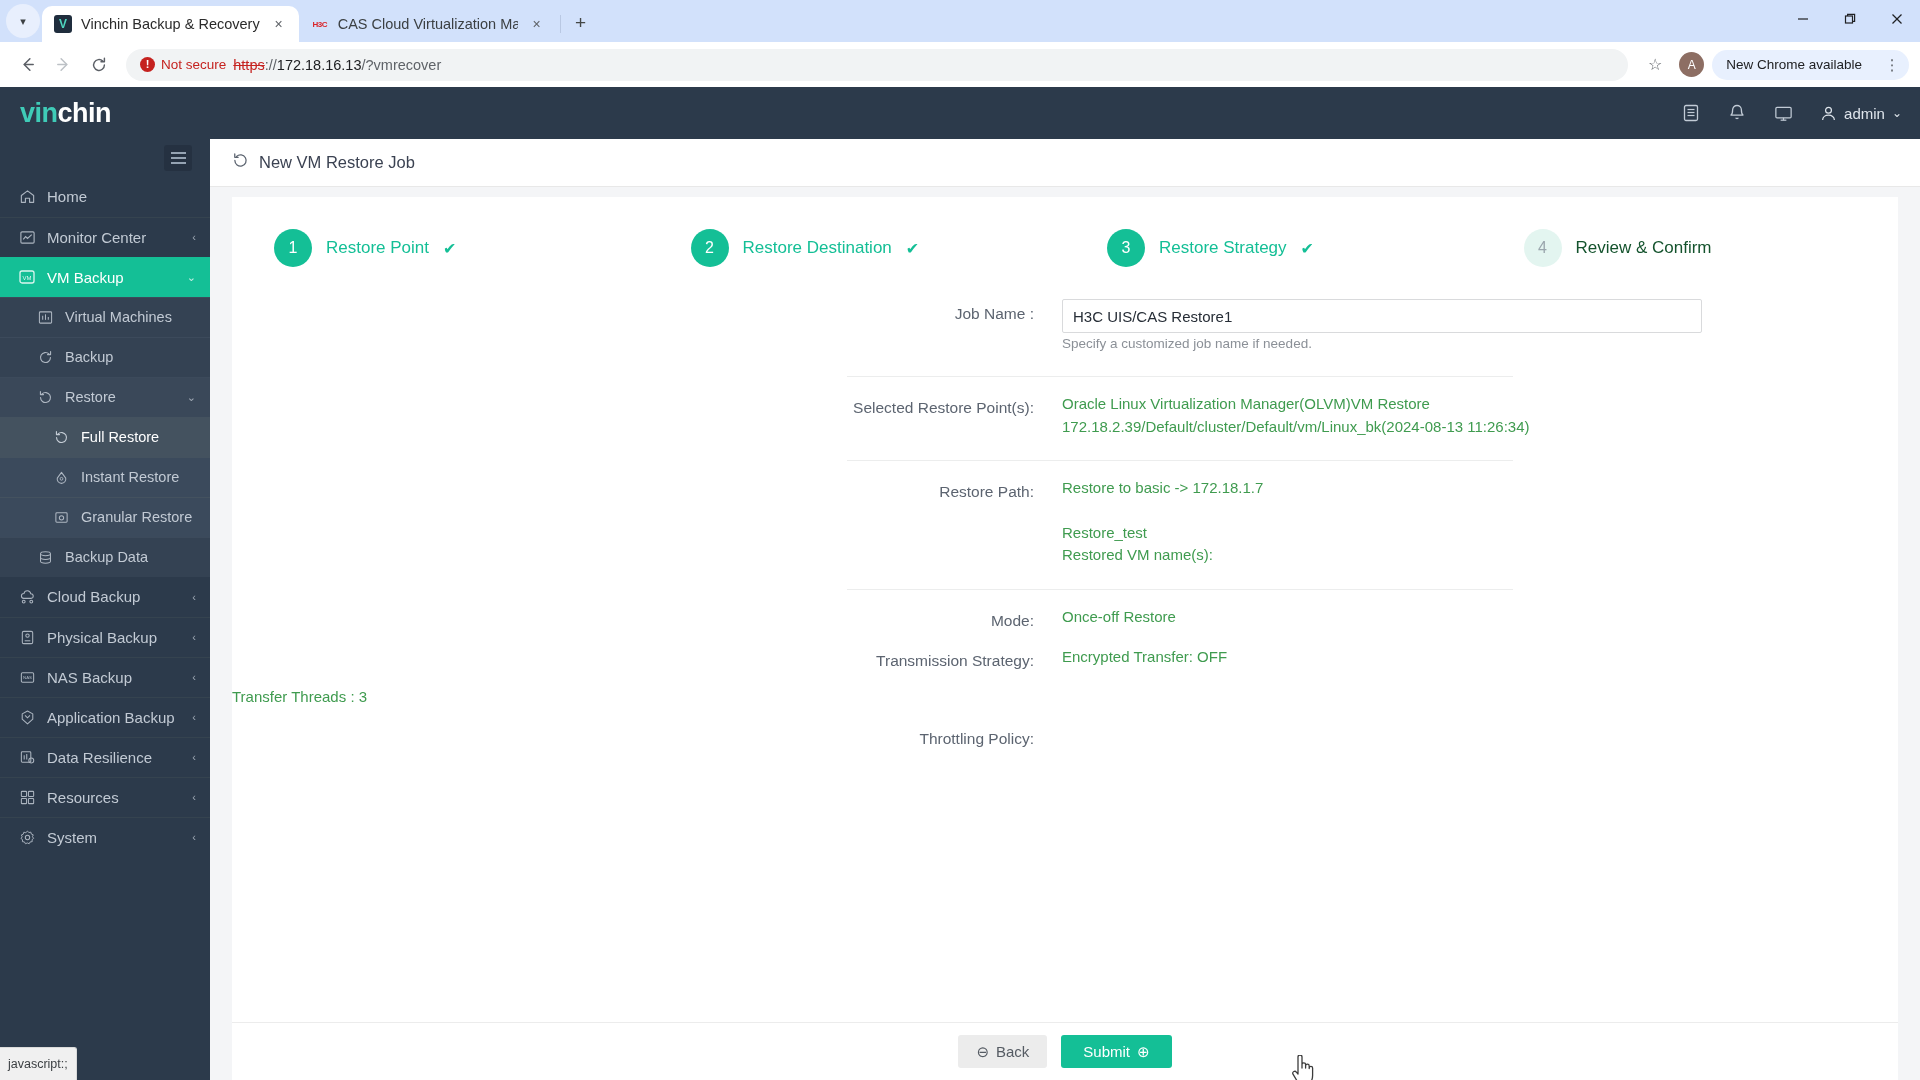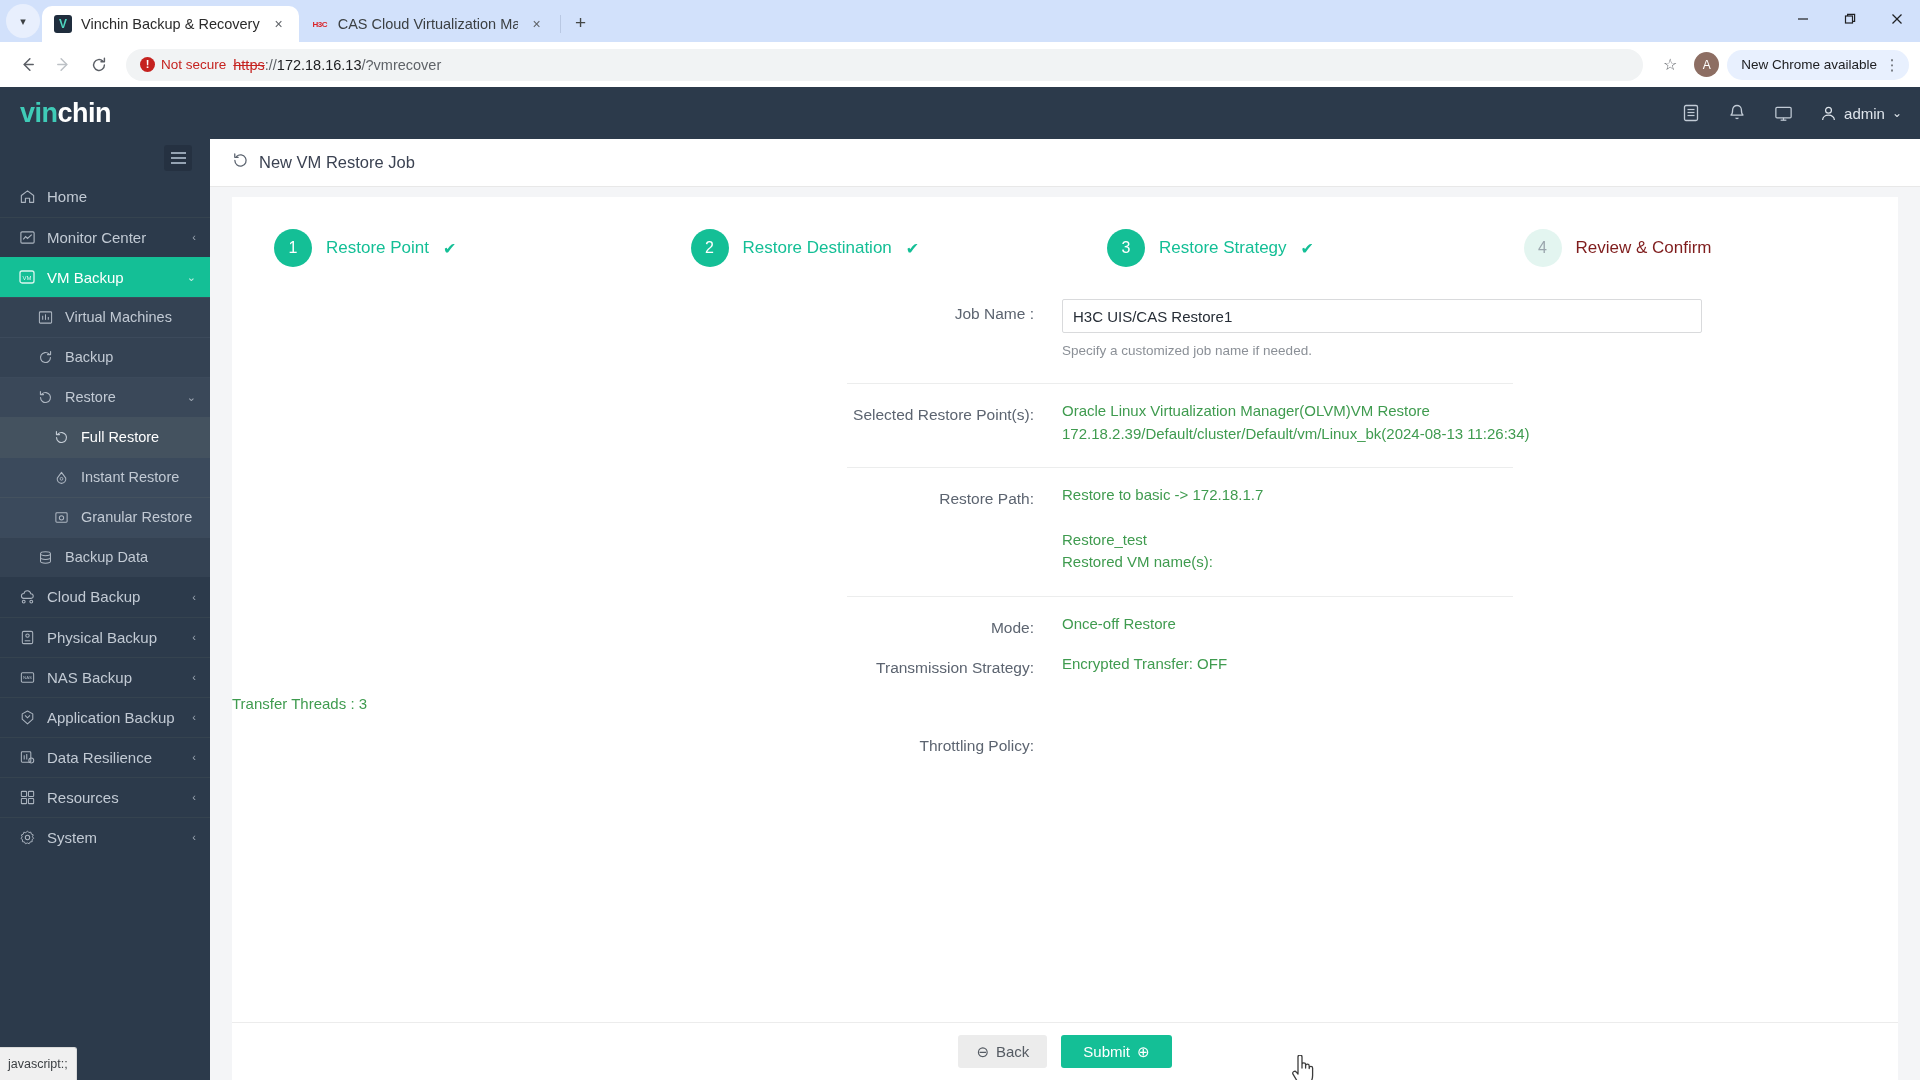--- a/index.html
+++ b/index.html
@@ -91,21 +91,21 @@
     align-items: center; justify-content: center;
     font-size: 16px; color: #5f6368;
   }
   .avatar-circle {
     width: 25px; height: 25px; border-radius: 50%; background: #8d6e63;
     color: #fff; font-size: 12px; display: flex; align-items: center;
     justify-content: center; margin: 0 4px;
   }
   .chrome-update-pill {
     height: 30px; background: #e8f0fe; border-radius: 15px; display: flex;
-    align-items: center; padding: 0 6px 0 14px; gap: 4px;
+    align-items: center; padding: 0 6px 0 14px; gap: 19px;
     font-size: 13.5px; color: #202124;
   }
 
   
   .app { height: 993px; display: flex; flex-direction: column; background:#fff;}
   .app-header {
     height: 52px; background: #2c3a4b; display: flex; align-items: center;
     justify-content: space-between; padding: 0 18px 0 20px; flex: 0 0 52px;
   }
   .logo { font-size: 27px; font-weight: 700; letter-spacing: -.5px; }
@@ -162,39 +162,39 @@
 
   .stepper { display: flex; padding: 32px 0 18px 0; }
   .step { flex: 1; display: flex; align-items: center; gap: 14px; padding-left: 42px;}
   .step-num {
     width: 38px; height: 38px; border-radius: 50%; display: flex;
     align-items: center; justify-content: center; font-size: 16px;
     color: #ffffff; background: #14bf96; flex: 0 0 38px;
   }
   .step.pending .step-num { background: #e3f5f0; color: #9aa6ad; }
   .step-label { font-size: 17px; color: #14bf96; }
-  .step.pending .step-label { color: #7f1d1d; }
+  .step.pending .step-label { color: #14532d; }
   .step-check { color: #14bf96; font-size: 16px; }
 
   .form { padding: 6px 0 0 0; }
   .row { display: flex; padding: 8px 0; }
   .row-label {
     width: 830px; flex: 0 0 830px; text-align: right; padding-right: 28px;
     font-size: 15.5px; color: #5c6470; padding-top: 6px;
   }
   .row-value { flex: 1; font-size: 15px; color: #3f9b4f; line-height: 1.5; }
   .row-value .line { display: block; }
   .row-sep { border-bottom: 1px solid #eceded; margin: 14px 385px 8px 615px; }
 
   .job-input {
     width: 640px; height: 33px; border: 1px solid #d9dadc; border-radius: 2px;
     padding: 16px 10px; font-size: 15px; color: #262d36;
     font-family: "Liberation Sans", sans-serif; background: #fff;
   }
-  .job-hint { font-size: 13.5px; color: #8b9097; margin-top: 8px; }
+  .job-hint { font-size: 13.5px; color: #8b9097; margin-top: 1px; }
 
   .footer-bar {
     height: 58px; border-top: 1px solid #ececec; display: flex;
     align-items: center; justify-content: center; gap: 14px; position: relative;
   }
   .btn {
     height: 33px; border-radius: 3px; display: flex; align-items: center;
     justify-content: center; gap: 7px; font-size: 15px; padding: 0 18px;
   }
   .btn-back { background: #ececec; color: #555b63; }

